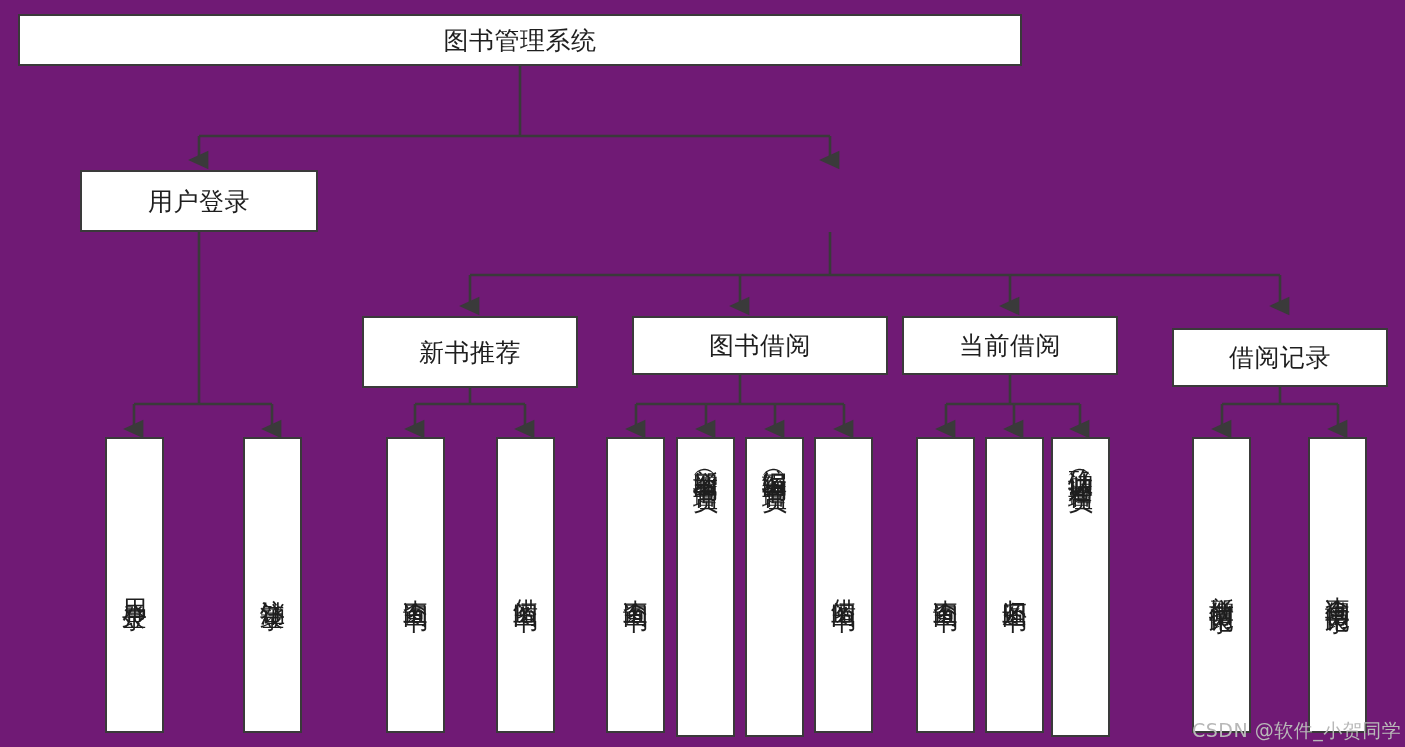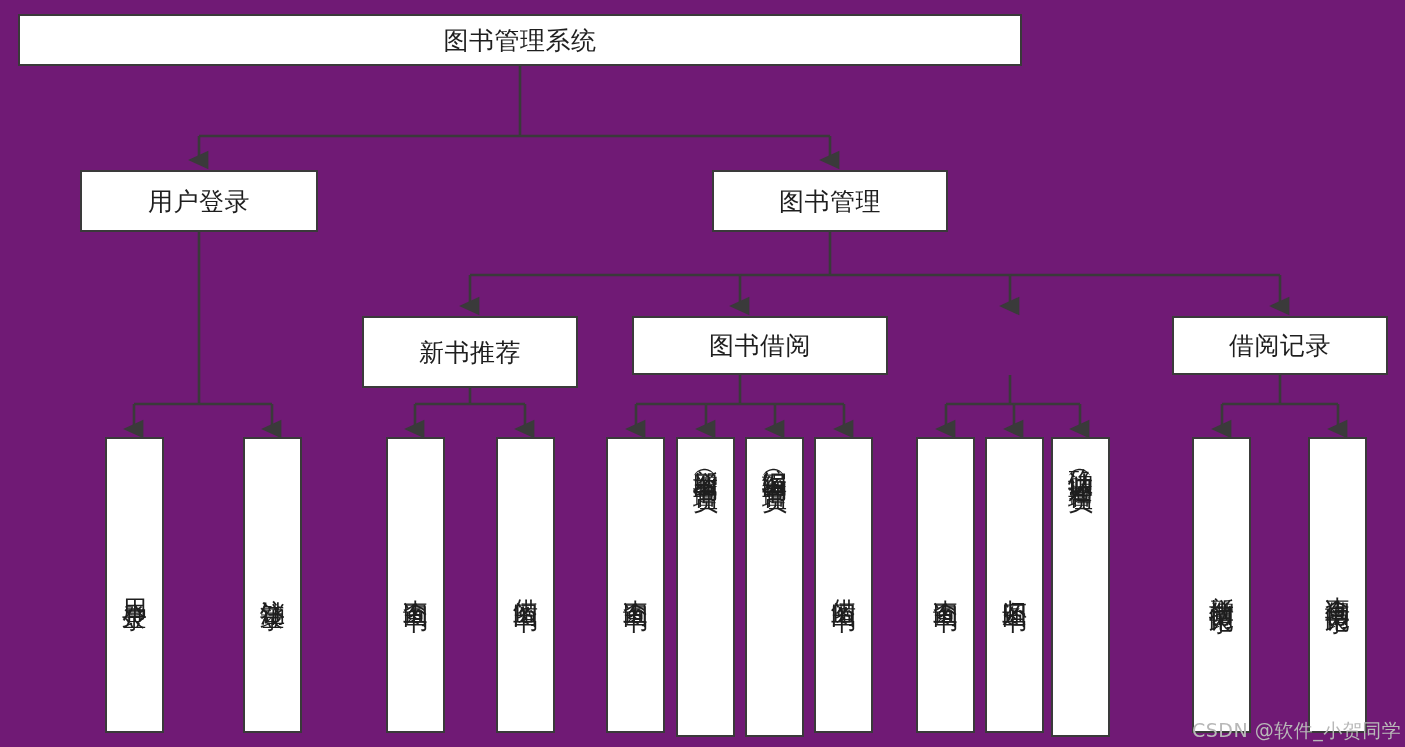--- a/index.html
+++ b/index.html
@@ -130,34 +130,34 @@
   </svg>
 
   <div class="node horiz root" style="left:18px; top:14px; width:1004px; height:52px;">
     <span class="node-label">图书管理系统</span>
   </div>
 
   <div class="node horiz" style="left:80px; top:170px; width:238px; height:62px;">
     <span class="node-label">用户登录</span>
   </div>
 
-  <div class="node horiz" style="left:712px; top:170px; width:236px; height:62px;">
-    <span class="node-label">图书管理</span>
-  </div>
 
   <div class="node horiz" style="left:362px; top:316px; width:216px; height:72px;">
     <span class="node-label">新书推荐</span>
   </div>
 
   <div class="node horiz" style="left:632px; top:316px; width:256px; height:59px;">
     <span class="node-label">图书借阅</span>
   </div>
 
-
-  <div class="node horiz" style="left:1172px; top:316px; width:216px; height:59px;">
+  <div class="node horiz" style="left:902px; top:316px; width:216px; height:59px;">
+    <span class="node-label">当前借阅</span>
+  </div>
+
+  <div class="node horiz" style="left:1172px; top:328px; width:216px; height:59px;">
     <span class="node-label">借阅记录</span>
   </div>
 
   <div class="node vert centered" style="left:105px; top:437px; width:59px; height:296px;">
     <span class="node-label">用户登录</span>
   </div>
 
   <div class="node vert centered" style="left:243px; top:437px; width:59px; height:296px;">
     <span class="node-label">注销登录</span>
   </div>

